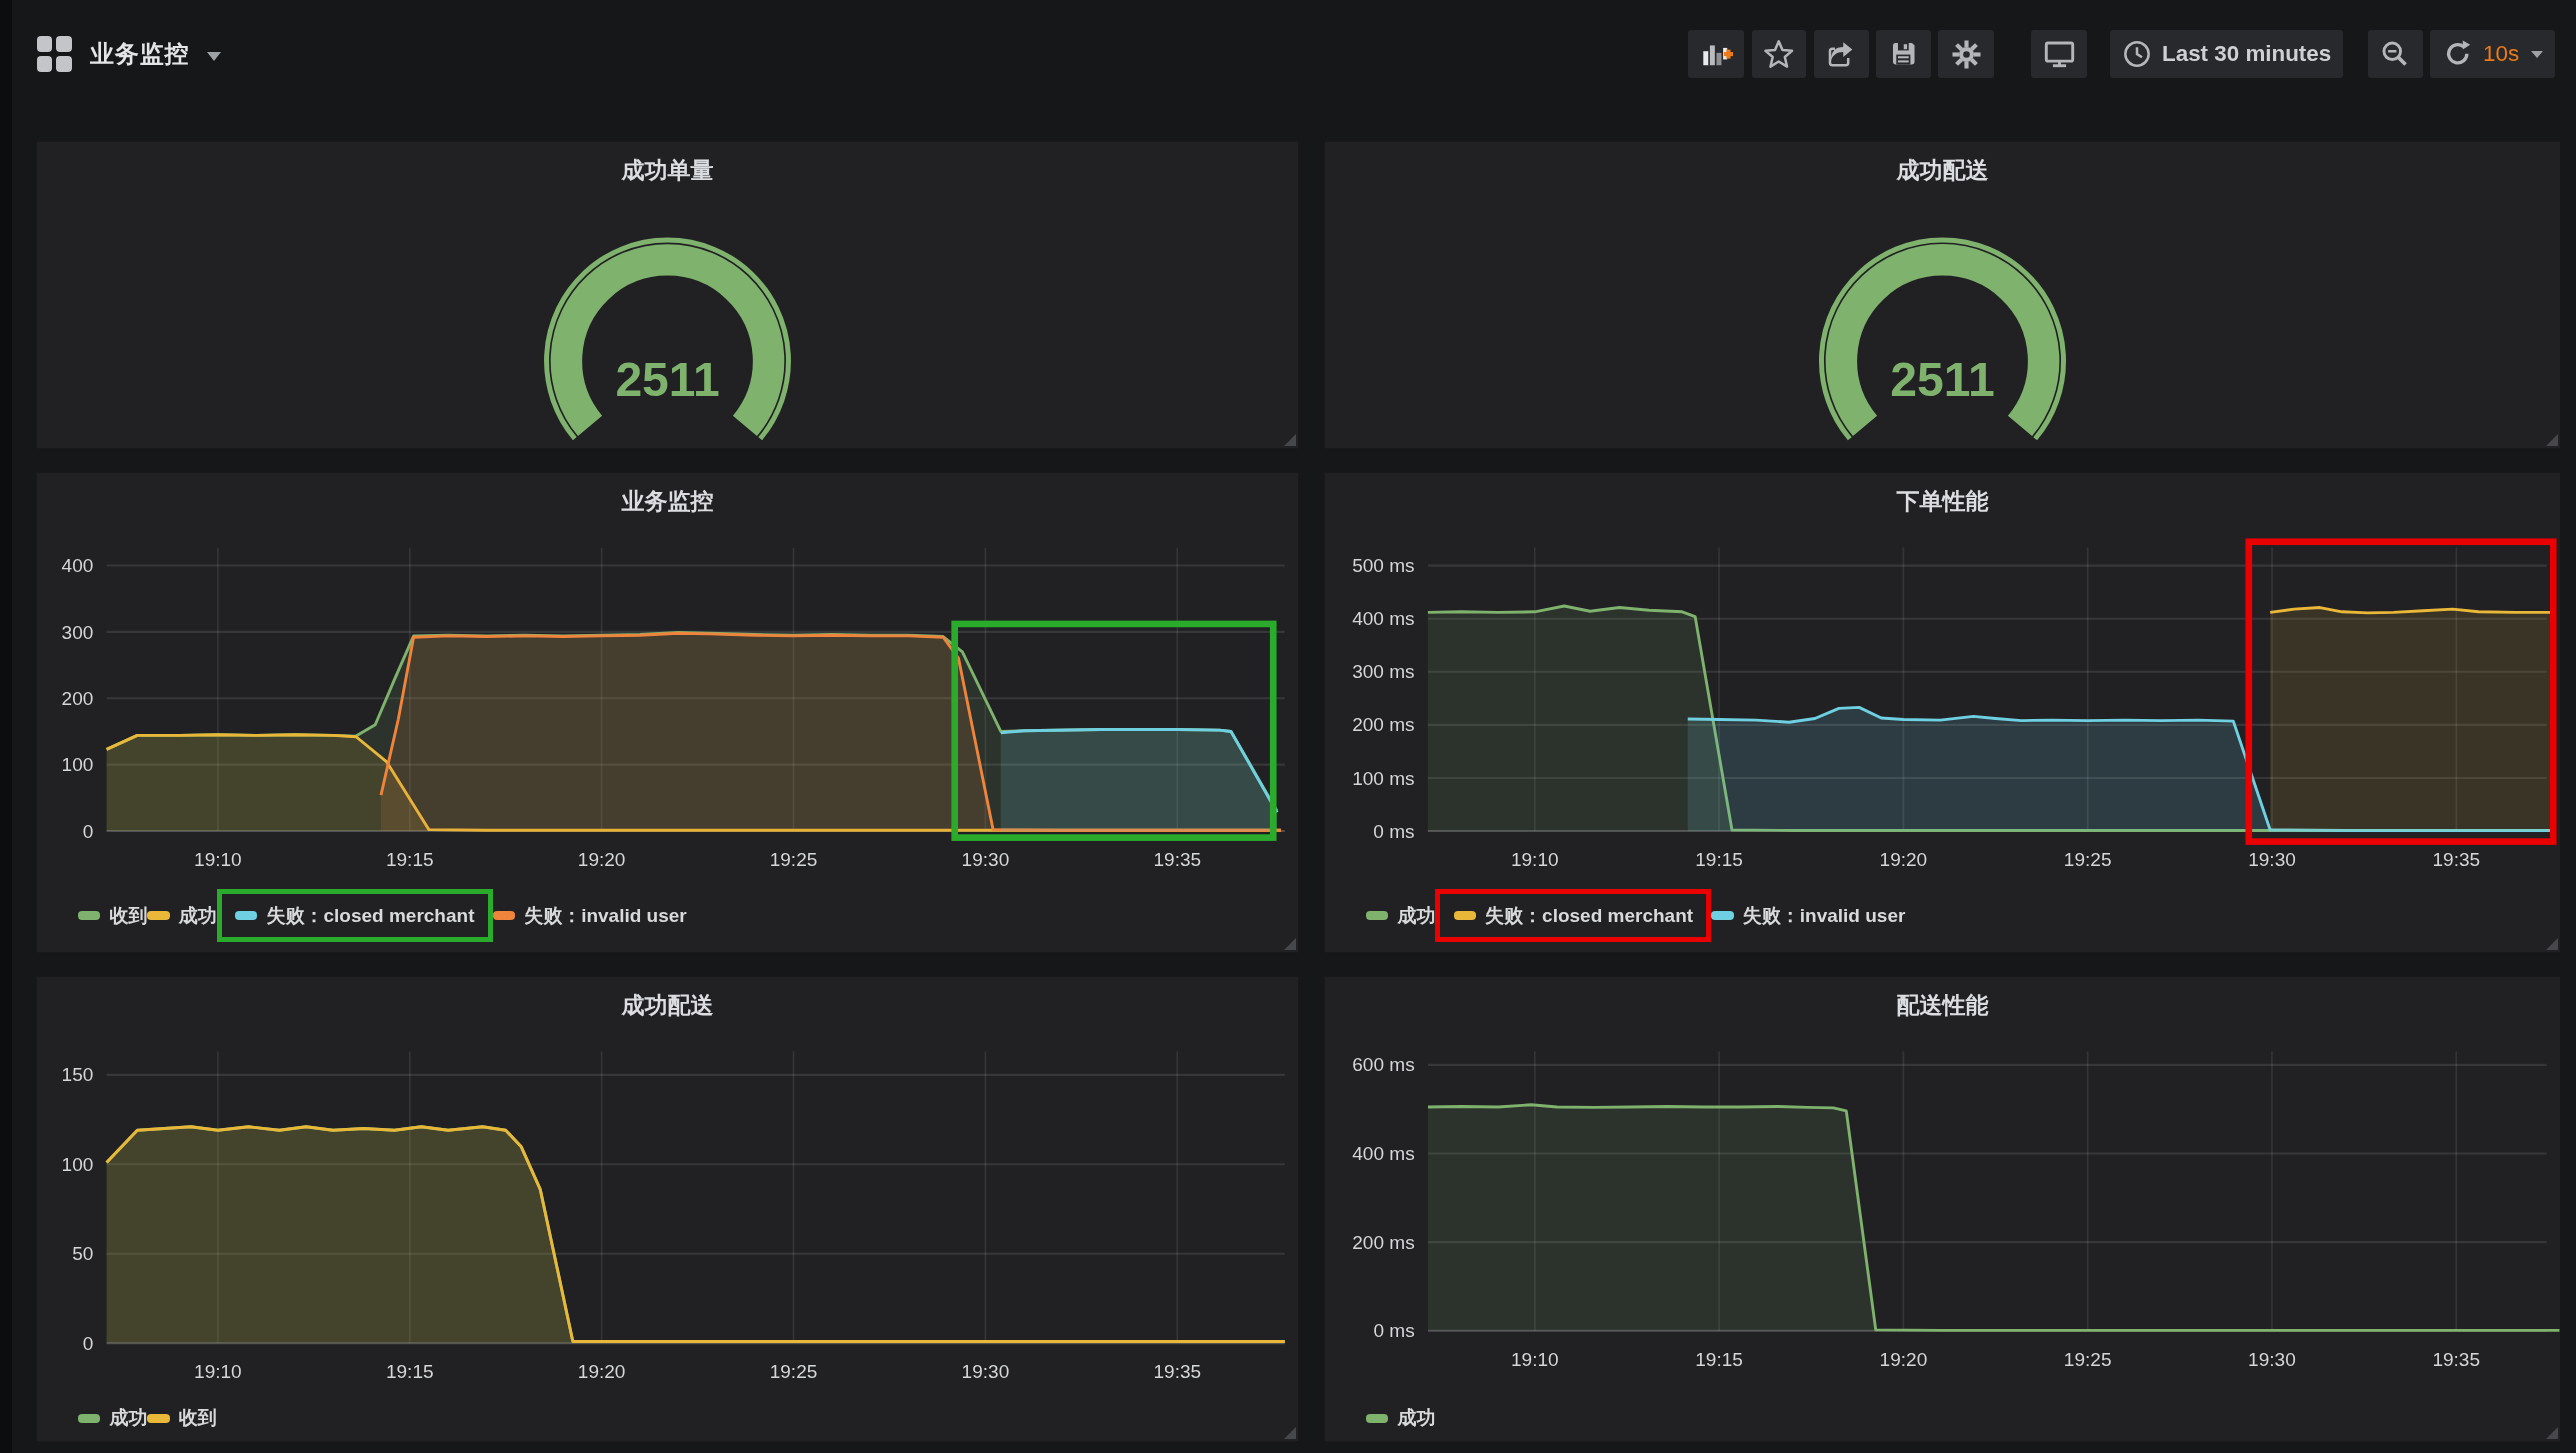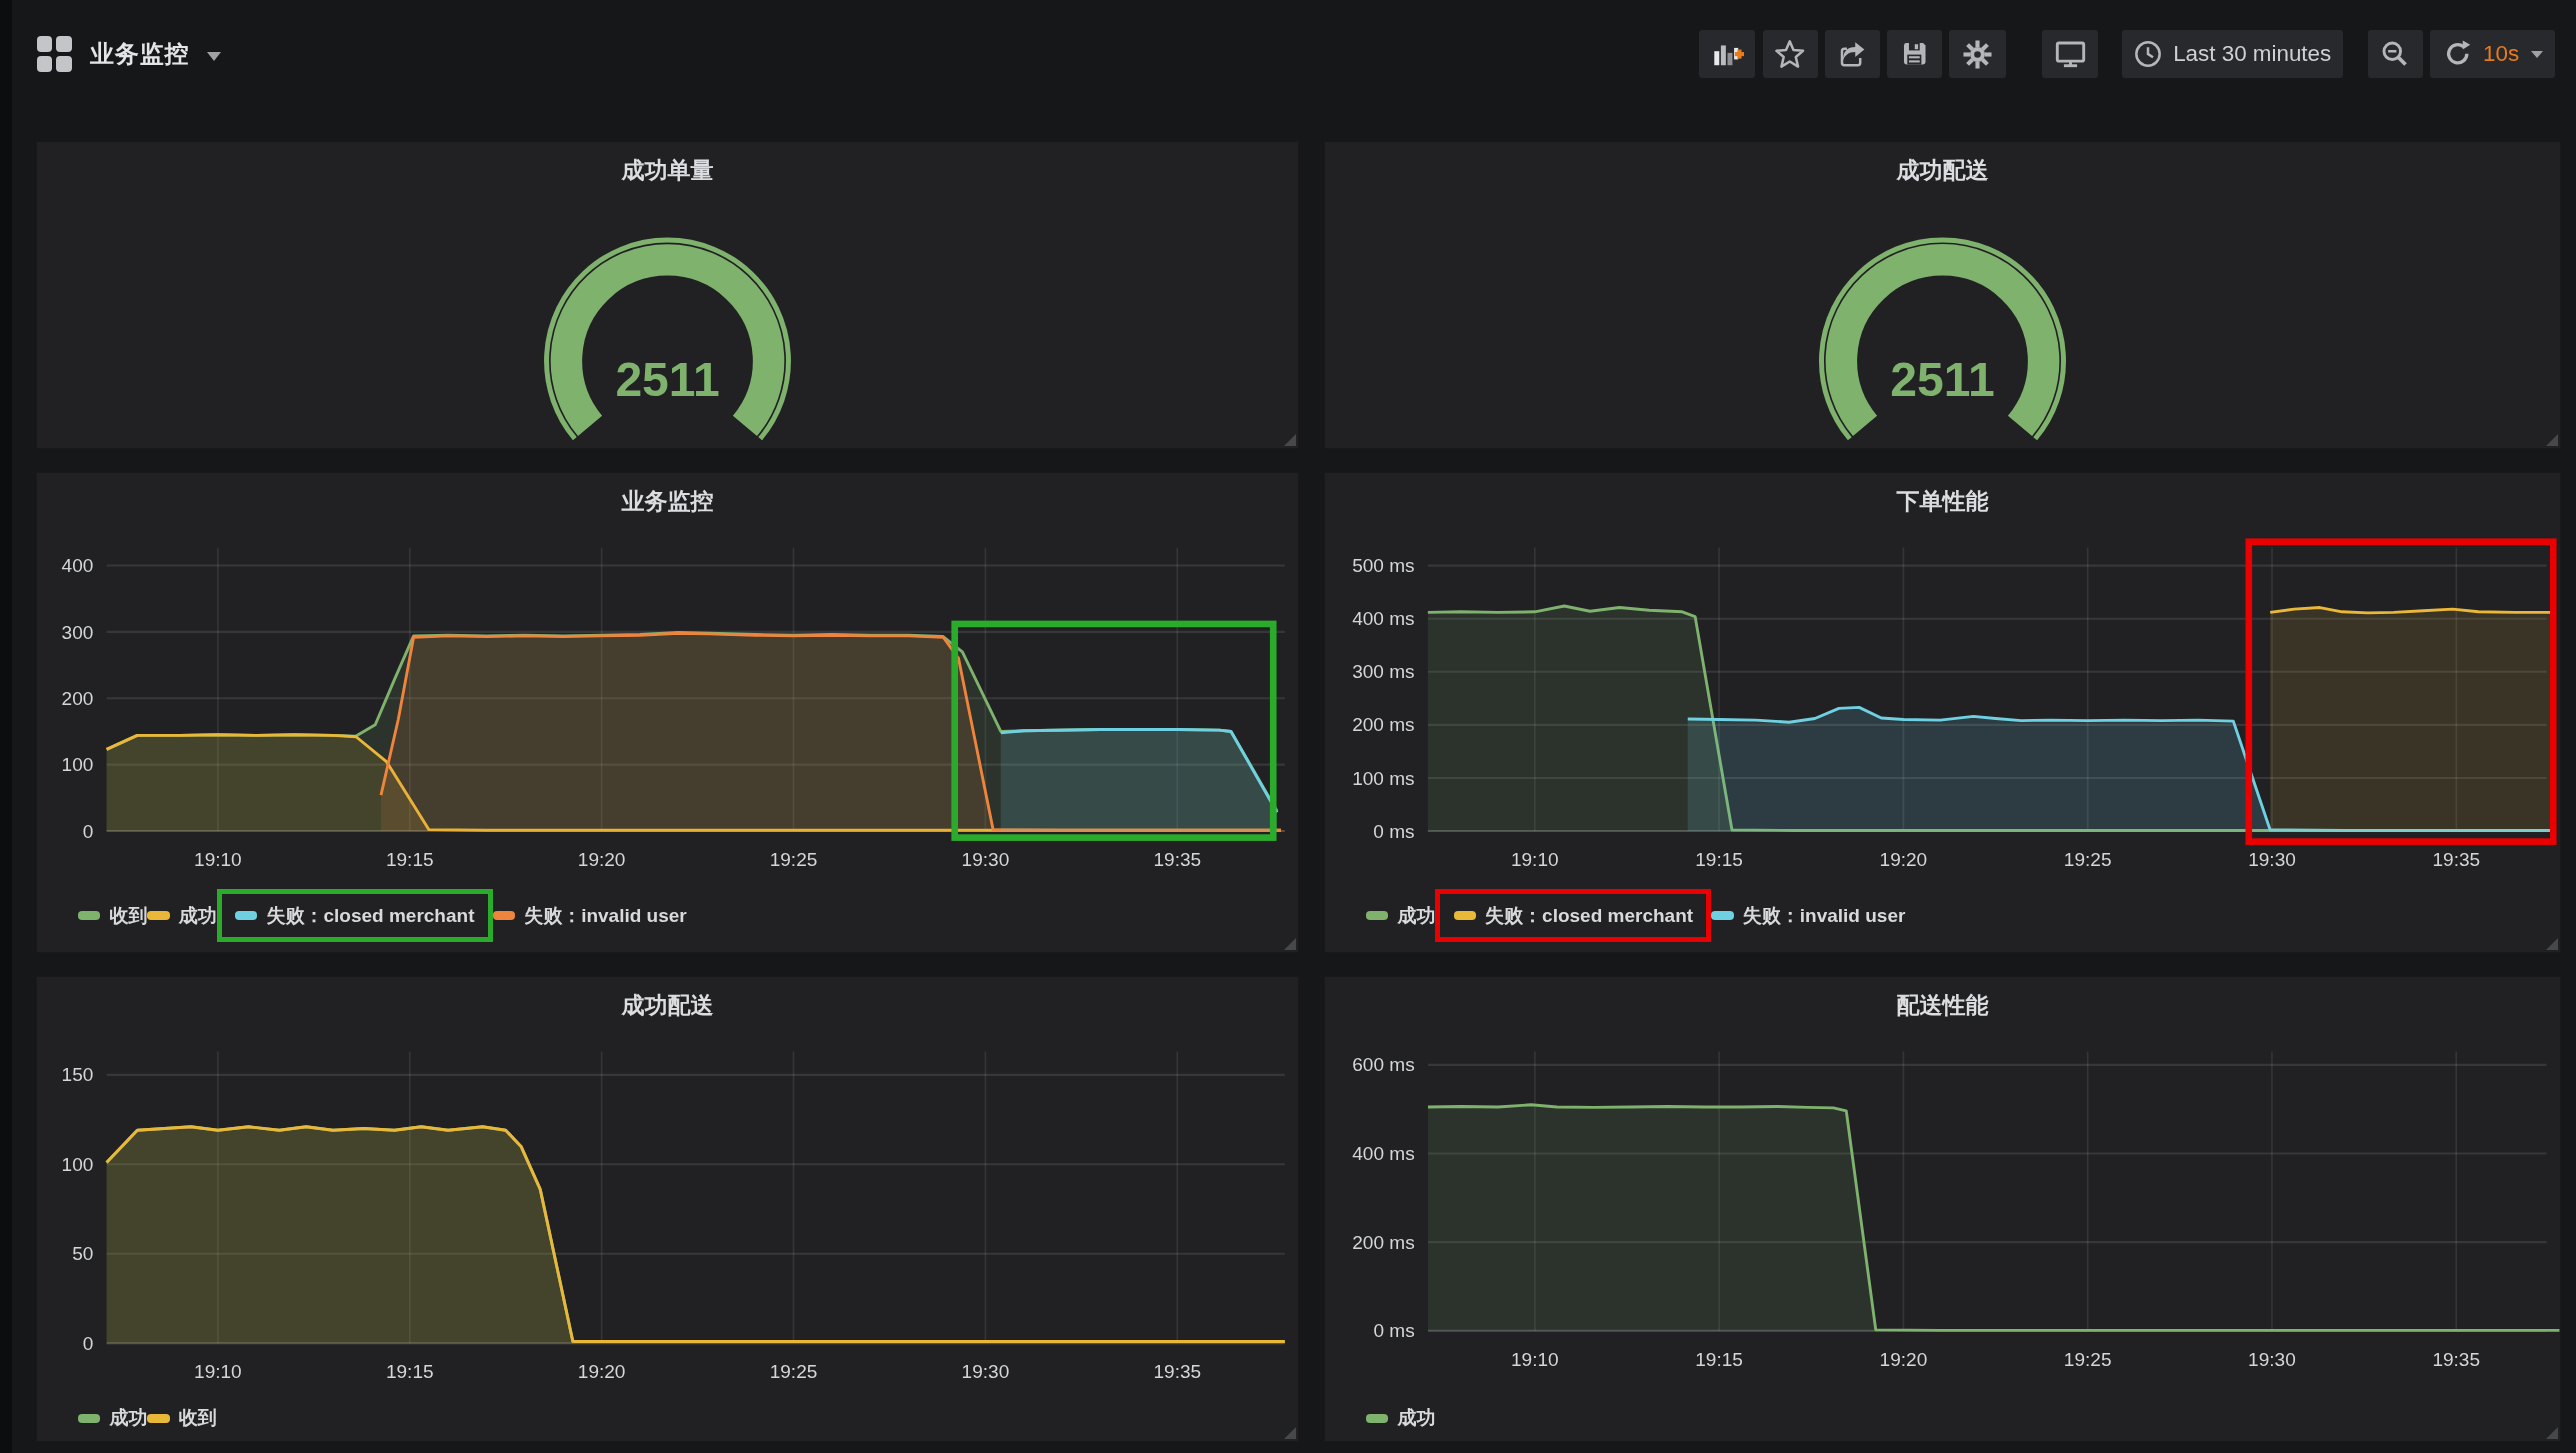--- a/index.html
+++ b/index.html
@@ -13,21 +13,21 @@
   .nav-left { display:flex; align-items:center; gap:18px; }
   .grid-icon { display:grid; grid-template-columns:15.7px 15.7px; grid-template-rows:15.7px 15.7px; gap:4.1px; cursor:pointer; }
   .grid-icon span { background:#c3c5c8; border-radius:4.1px; }
   .dash-title { font-size:24px; font-weight:bold; color:#e4e5e6; letter-spacing:0.8px; }
   .caret-down { width:0; height:0; border-left:7.5px solid transparent; border-right:7.5px solid transparent;
     border-top:9px solid #9fa2a5; margin-top:5px; }
   .nav-right { display:flex; align-items:center; gap:7.5px; }
   .tb-btn { height:48px; min-width:53px; background:#28292d; border:none; border-radius:3.3px;
     display:flex; align-items:center; justify-content:center; gap:10px; cursor:pointer; padding:0 11.6px; }
   .tb-btn svg { display:block; }
-  .tb-label { font-size:22.4px; font-weight:400; color:#cfd0d2; }
+  .tb-label { font-size:22.4px; font-weight:700; color:#cfd0d2; }
   .sep-gap { width:21.5px; }
   .refresh-label { font-size:22.4px; font-weight:normal; color:#eb7b18; }
   .small-caret { width:0; height:0; border-left:6.6px solid transparent; border-right:6.6px solid transparent;
     border-top:7.5px solid #9fa2a5; margin-left:1.7px; }
 
   
   .dash { position:absolute; left:36px; top:141px; display:grid;
     grid-template-columns:1263px 1237px; grid-template-rows:308px 481px 466px; gap:23px 25px; }
   .panel { position:relative; background:#212124; border:0.8px solid #19191b; overflow:hidden; }
   .panel h2 { position:absolute; top:13.3px; left:0; width:100%; text-align:center;

